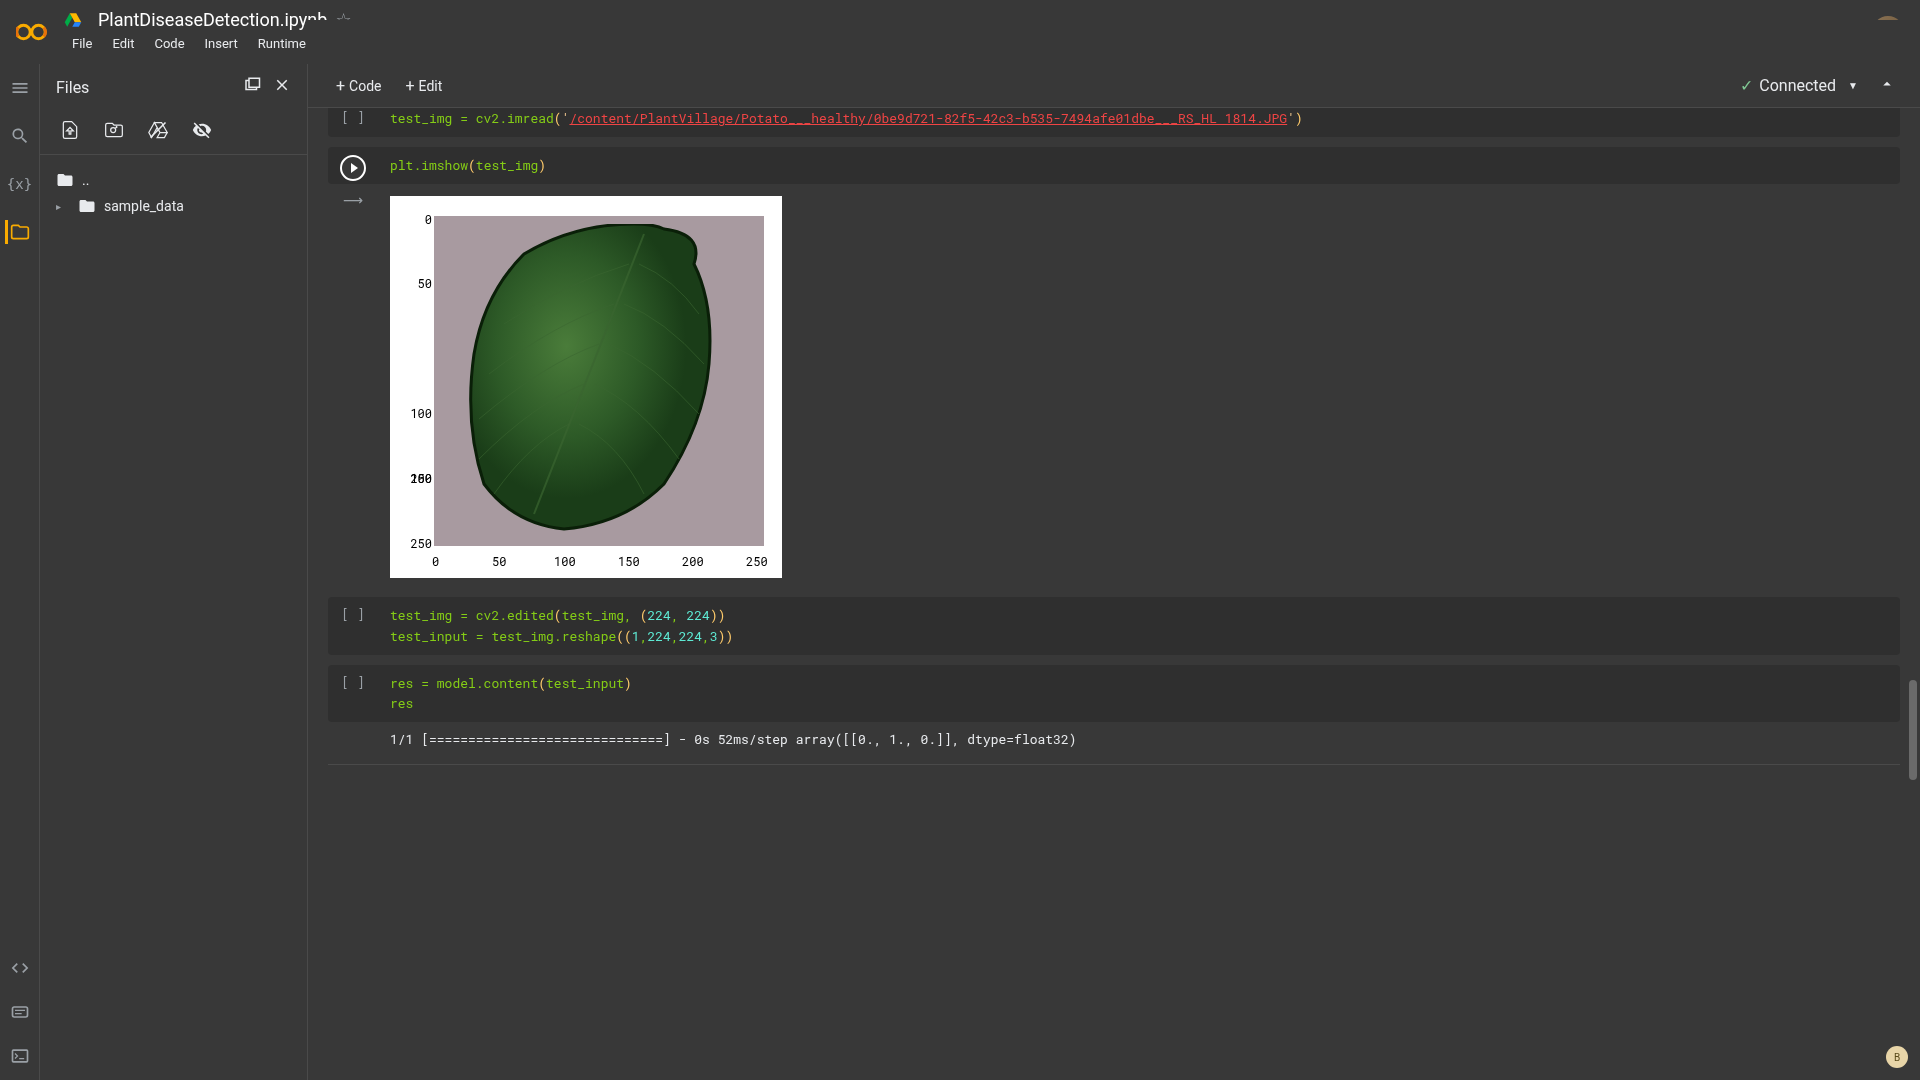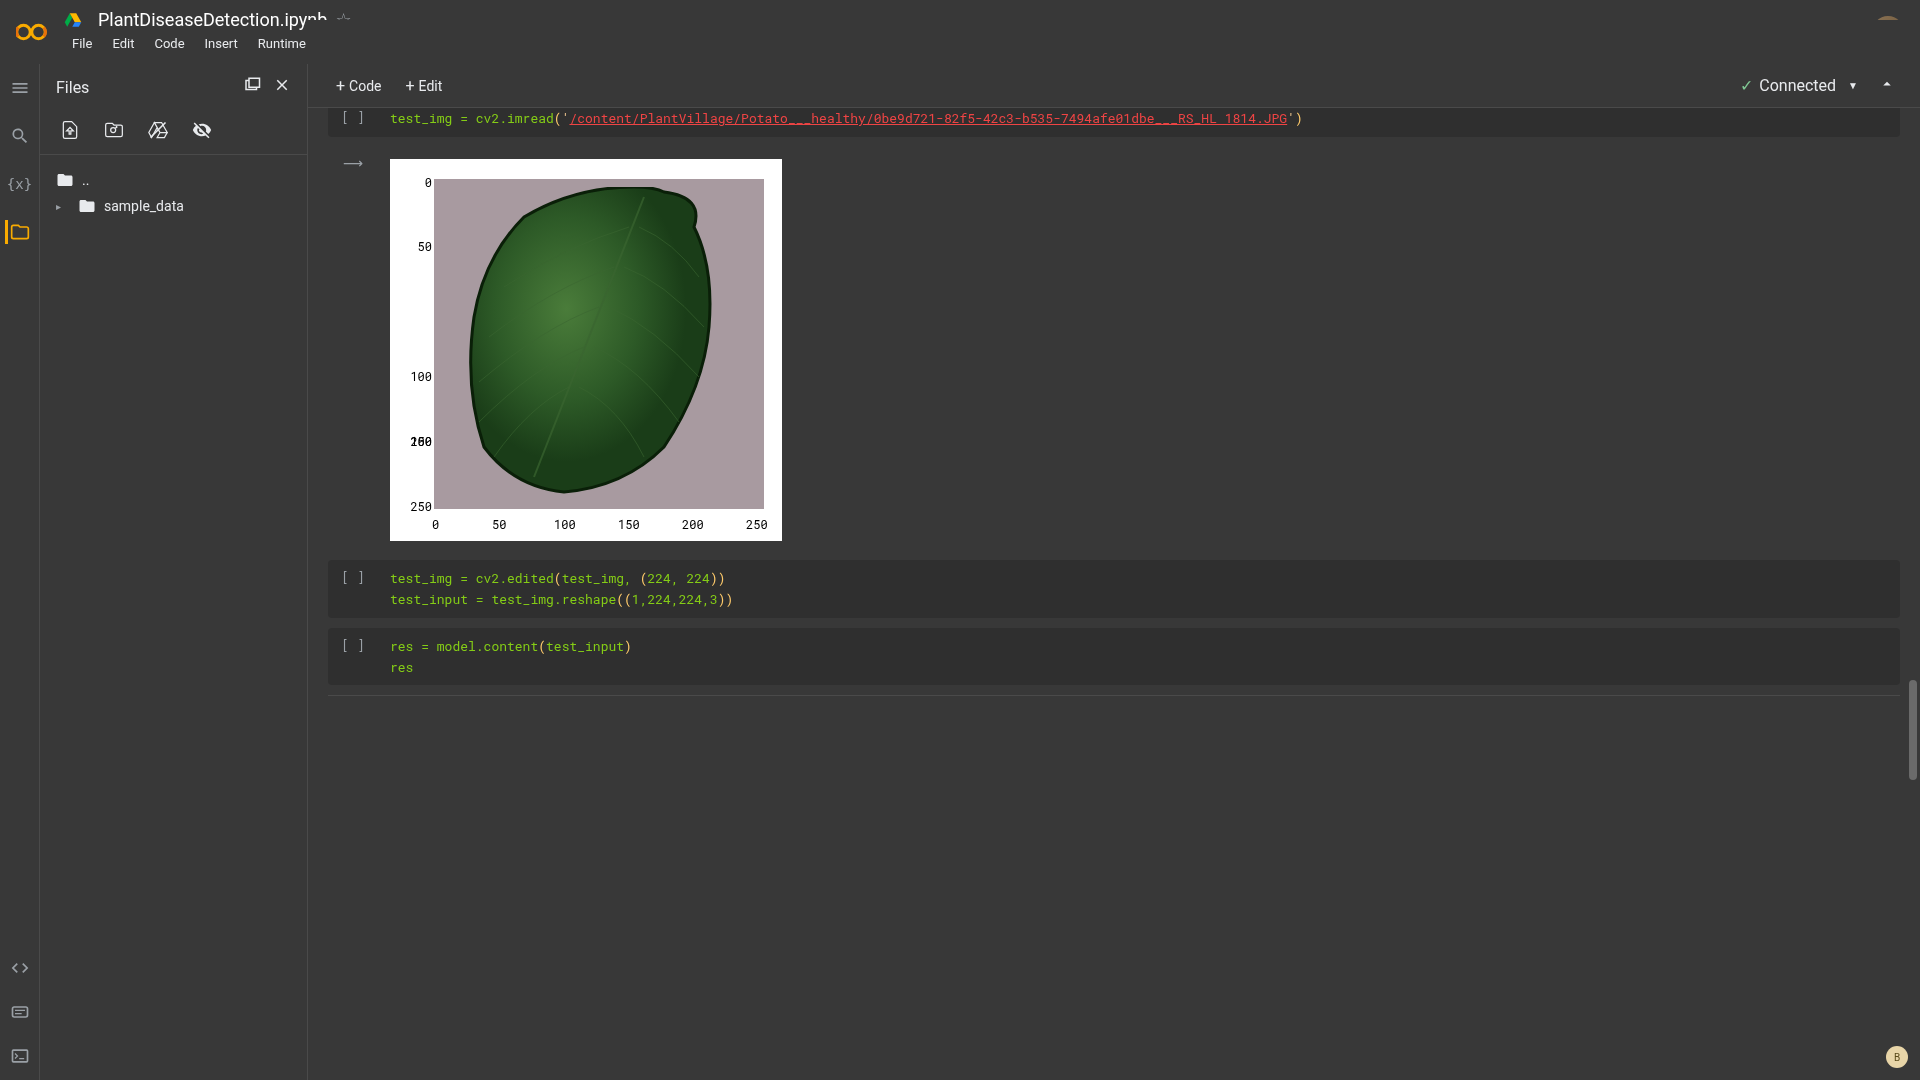--- a/index.html
+++ b/index.html
@@ -53,21 +53,21 @@
     
     .cell { margin-bottom: 10px; }
     .cell-code { display: flex; background: #2f2f2f; border-radius: 4px; }
     .cell-gutter { width: 50px; display: flex; justify-content: center; padding-top: 8px; color: #9aa0a6; font-family: 'Roboto Mono', monospace; font-size: 13px; }
     .run-button { width: 26px; height: 26px; border-radius: 50%; border: 2px solid #fff; display: flex; align-items: center; justify-content: center; background: #383838; cursor: pointer; }
     .run-triangle { width: 0; height: 0; border-left: 7px solid #fff; border-top: 5px solid transparent; border-bottom: 5px solid transparent; margin-left: 2px; }
     .cell-content { flex: 1; padding: 8px 12px; font-family: 'Roboto Mono', monospace; font-size: 13px; line-height: 1.6; white-space: pre; }
     .cell-partial { height: 14px; background: #2f2f2f; border-radius: 0 0 4px 4px; margin-bottom: 10px; }
     .str { color: #ecc48d; }
     .str-link { color: #ef4444; text-decoration: underline; }
-    .num { color: #84cc16; }
+    .num { color: #5eead4; }
     .paren { color: #ffcb6b; }
     .var { color: #84cc16; }
     
     .output { display: flex; padding: 4px 0 0 0; }
     .output-gutter { width: 50px; display: flex; justify-content: center; padding-top: 4px; }
     .output-arrow { color: #9aa0a6; font-size: 14px; }
     .output-content { flex: 1; font-family: 'Roboto Mono', monospace; font-size: 13px; color: #e8eaed; padding: 4px 12px; line-height: 1.5; }
     
     .plot-container { background: #fff; display: inline-block; padding: 10px 10px 2px 2px; margin-top: 4px; }
     .plot-area { position: relative; width: 380px; height: 370px; }
@@ -231,20 +231,28 @@
     <div class="cell-partial"></div>
 
     <div class="cell">
       <div class="cell-code">
         <div class="cell-gutter">[ ]</div>
         <div class="cell-content"><span class="var">test_img = cv2.imread</span><span class="paren">(</span><span class="str">'</span><span class="str-link">/content/PlantVillage/Potato___healthy/0be9d721-82f5-42c3-b535-7494afe01dbe___RS_HL 1814.JPG</span><span class="str">'</span><span class="paren">)</span></div>
       </div>
     </div>
 
     <div class="cell">
+      <div class="cell-code">
+        <div class="cell-gutter">
+          <div class="run-button">
+              <div class="run-triangle"></div>
+            </div>
+        </div>
+        <div class="cell-content"><span class="var">plt.imshow</span><span class="paren">(</span><span class="var">test_img</span><span class="paren">)</span></div>
+      </div>
       <div class="output">
         <div class="output-gutter">
             <span class="output-arrow">⟶</span>
           </div>
         <div class="output-content">
           <div class="plot-container">
             <div class="plot-area">
               <div class="plot-inner">
                 <svg class="leaf" viewBox="0 0 280 310">
                   <defs>
@@ -289,20 +297,25 @@
 <span class="var">test_input = test_img.reshape</span><span class="paren">((</span><span class="num">1</span><span class="var">,</span><span class="num">224</span><span class="var">,</span><span class="num">224</span><span class="var">,</span><span class="num">3</span><span class="paren">))</span></div>
       </div>
     </div>
 
     <div class="cell">
       <div class="cell-code">
         <div class="cell-gutter">[ ]</div>
         <div class="cell-content"><span class="var">res = model.content</span><span class="paren">(</span><span class="var">test_input</span><span class="paren">)</span>
 <span class="var">res</span></div>
       </div>
+      <div class="output">
+        <div class="output-gutter"></div>
+        <div class="output-content"><span>1/1 [==============================] - 0s 52ms/step</span>
+<span>array([[0., 1., 0.]], dtype=float32)</span></div>
+      </div>
     </div>
 
     <div style="border-top:1px solid #4a4a4a;margin-top:8px"></div>
   </div>
 </div>
 
 <div class="toolbar" style="position:absolute;top:64px;left:0;right:0;background:#383838">
   <div class="tool-btn">
       <span class="plus">+</span>
       <span>Code</span>

